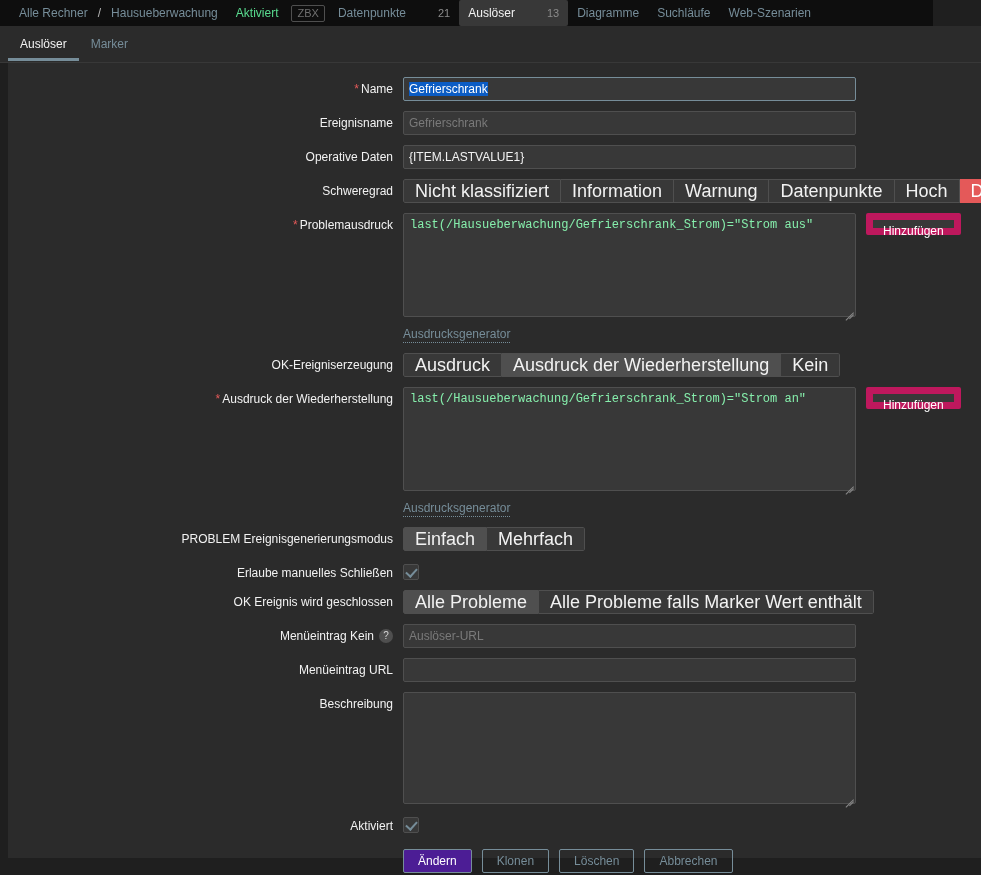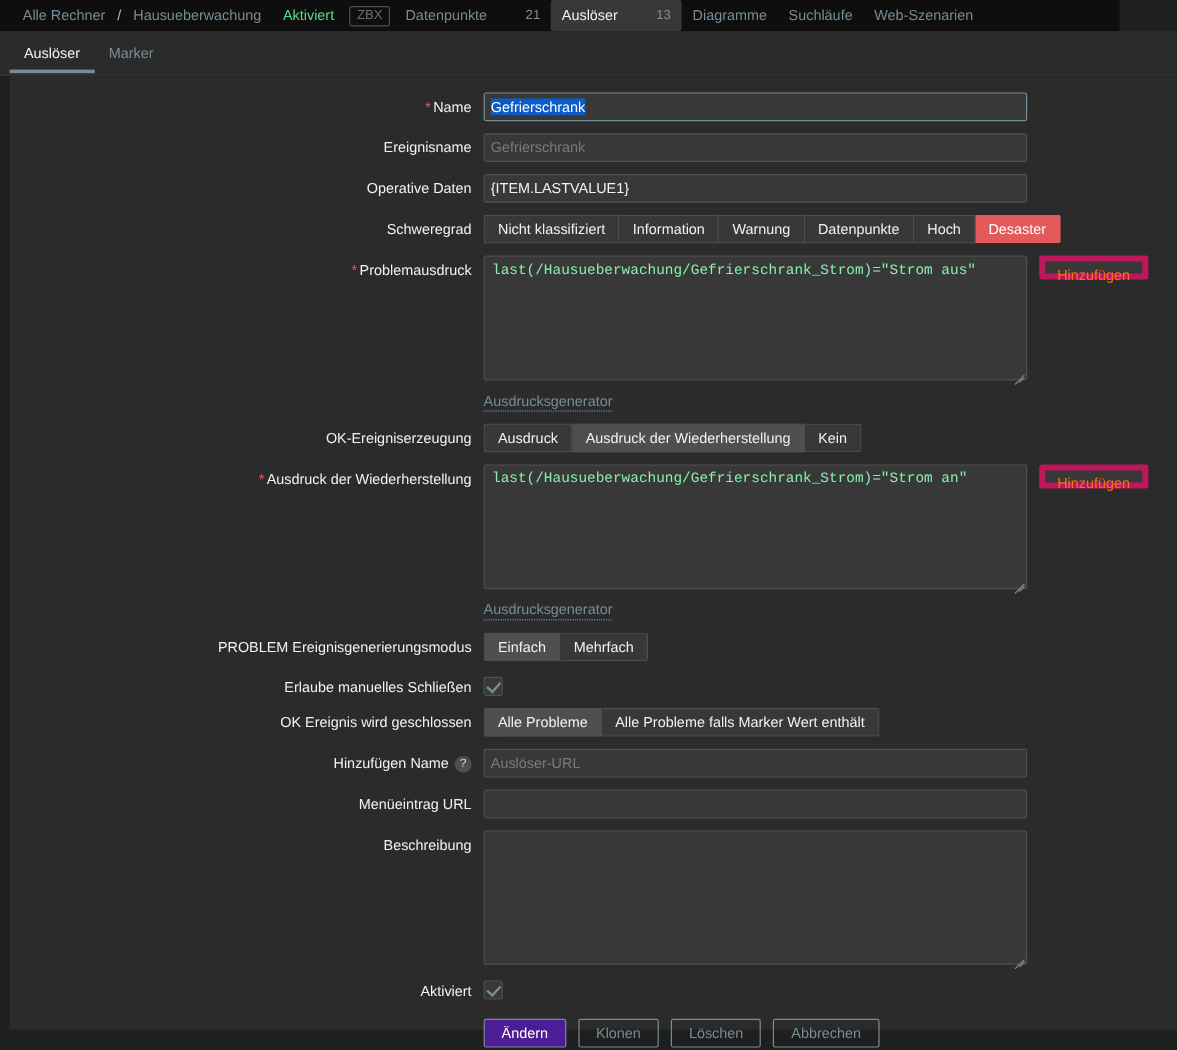--- a/index.html
+++ b/index.html
@@ -128,21 +128,21 @@
   .inputfake.focusborder { border-color: #768d99; }
   .inputfake .ph { color: #7a7a7a; }
 
   
   .seg { display: flex; border-radius: 2px; overflow: hidden; }
   .seg .segbtn {
     background: #383838;
     border: 1px solid #4f4f4f;
     border-left-width: 0;
     color: #f2f2f2;
-    font-size: 12px;
+    font-size: 18px;
     padding: 4px 11px;
     height: 24px;
     line-height: 14px;
     cursor: pointer;
     white-space: nowrap;
   }
   .seg .segbtn:first-child { border-left-width: 1px; border-radius: 2px 0 0 2px; }
   .seg .segbtn:last-child { border-radius: 0 2px 2px 0; }
   .seg .segbtn.sel { background: #4f4f4f; }
   .seg .segbtn.disaster {
@@ -183,22 +183,22 @@
     content: ""; position: absolute;
     background: #8a8a8a;
     height: 1px;
     transform-origin: 0 0;
   }
   .resize-h::before { width: 11px; right: 0; bottom: 2px; transform: rotate(-45deg); transform-origin: 100% 100%; }
   .resize-h::after  { width: 6px;  right: 0; bottom: 0px; transform: rotate(-45deg); transform-origin: 100% 100%; }
 
   .addbtn {
     background: #383838;
-    border: 5px solid #be185d;
-    color: #f97316;
+    border: 7px solid #be185d;
+    color: #ffffff;
     font-size: 12px;
     height: 20px;
     line-height: 14px;
     padding: 4px 10px;
     margin-left: 10px;
     border-radius: 2px;
     cursor: pointer;
     white-space: nowrap;
   }
 
@@ -412,21 +412,21 @@
       <div class="field-cell">
         <div class="seg">
           <div class="segbtn sel">Alle Probleme</div>
           <div class="segbtn">Alle Probleme falls Marker Wert enthält</div>
         </div>
       </div>
     </div>
 
     <div class="row">
       <div class="lbl-cell">
-        <span>Hinzufügen Name</span><span class="help">?</span>
+        <span>Menüeintrag Kein</span><span class="help">?</span>
       </div>
       <div class="field-cell">
         <div class="inputfake">
           <span class="ph">Auslöser-URL</span>
         </div>
       </div>
     </div>
 
     <div class="row">
       <div class="lbl-cell">Menüeintrag URL</div>

